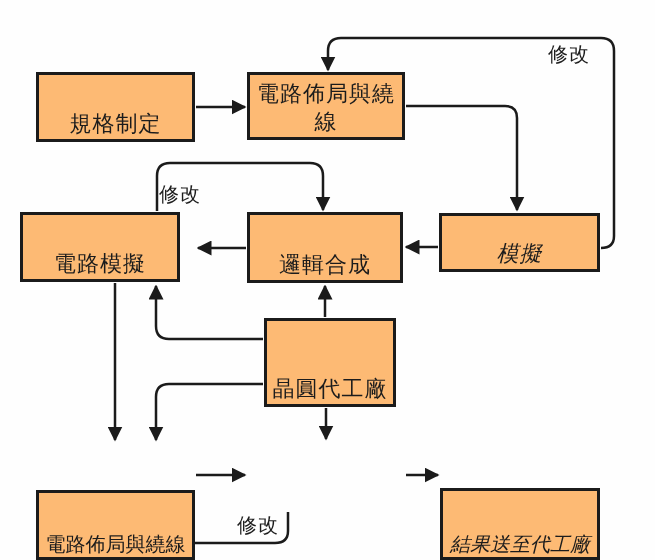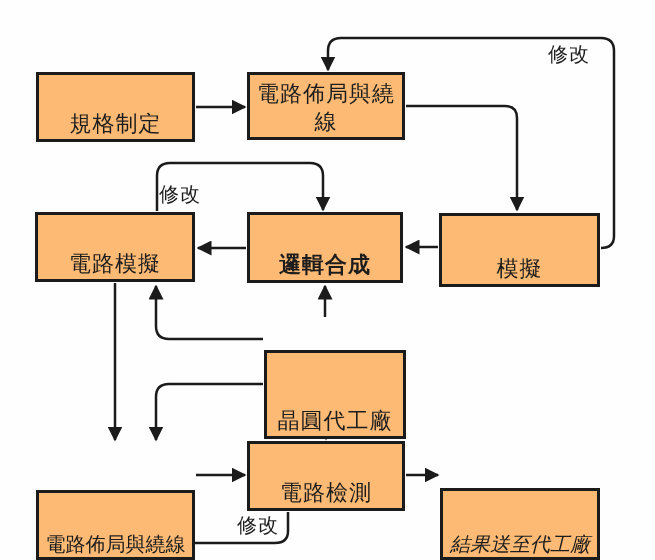--- a/index.html
+++ b/index.html
@@ -49,45 +49,42 @@
   </svg>
 
   <div class="node" style="left:36px;top:72px;width:159px;height:70px;">
     <span>規格制定</span>
   </div>
 
   <div class="node" style="left:247px;top:72px;width:158px;height:68px;">
     <span>電路佈局與繞線</span>
   </div>
 
-  <div class="node" style="left:35px;top:212px;width:160px;height:70px;">
+  <div class="node" style="left:20px;top:212px;width:160px;height:70px;">
     <span>電路模擬</span>
   </div>
 
-  <div class="node" style="left:247px;top:212px;width:156px;height:71px;font-weight:bold;">
+  <div class="node" style="left:247px;top:212px;width:156px;height:71px;">
     <span>邏輯合成</span>
   </div>
 
-  <div class="node" style="left:439px;top:213px;width:161px;height:74px;">
+  <div class="node" style="left:439px;top:213px;width:161px;height:59px;font-style:italic;">
     <span>模擬</span>
   </div>
 
-  <div class="node" style="left:264px;top:318px;width:142px;height:89px;margin-top:32px;">
+  <div class="node" style="left:264px;top:318px;width:132px;height:89px;">
     <span class="two-line">
       <span>晶圓代工廠</span>
     </span>
   </div>
 
   <div class="node tight" style="left:36px;top:442px;width:159px;height:70px;">
     <span>電路佈局與繞線</span>
   </div>
 
-  <div class="node" style="left:247px;top:441px;width:158px;height:70px;">
-    <span>電路檢測</span>
-  </div>
 
   <div class="node tight" style="left:440px;top:440px;width:160px;height:72px;font-style:italic;">
     <span>結果送至代工廠</span>
   </div>
 
   <div class="edge-label" style="left:548px;top:41px;">修改</div>
 
   <div class="edge-label" style="left:159px;top:181px;">修改</div>
 
   <div class="edge-label" style="left:237px;top:512px;">修改</div>

